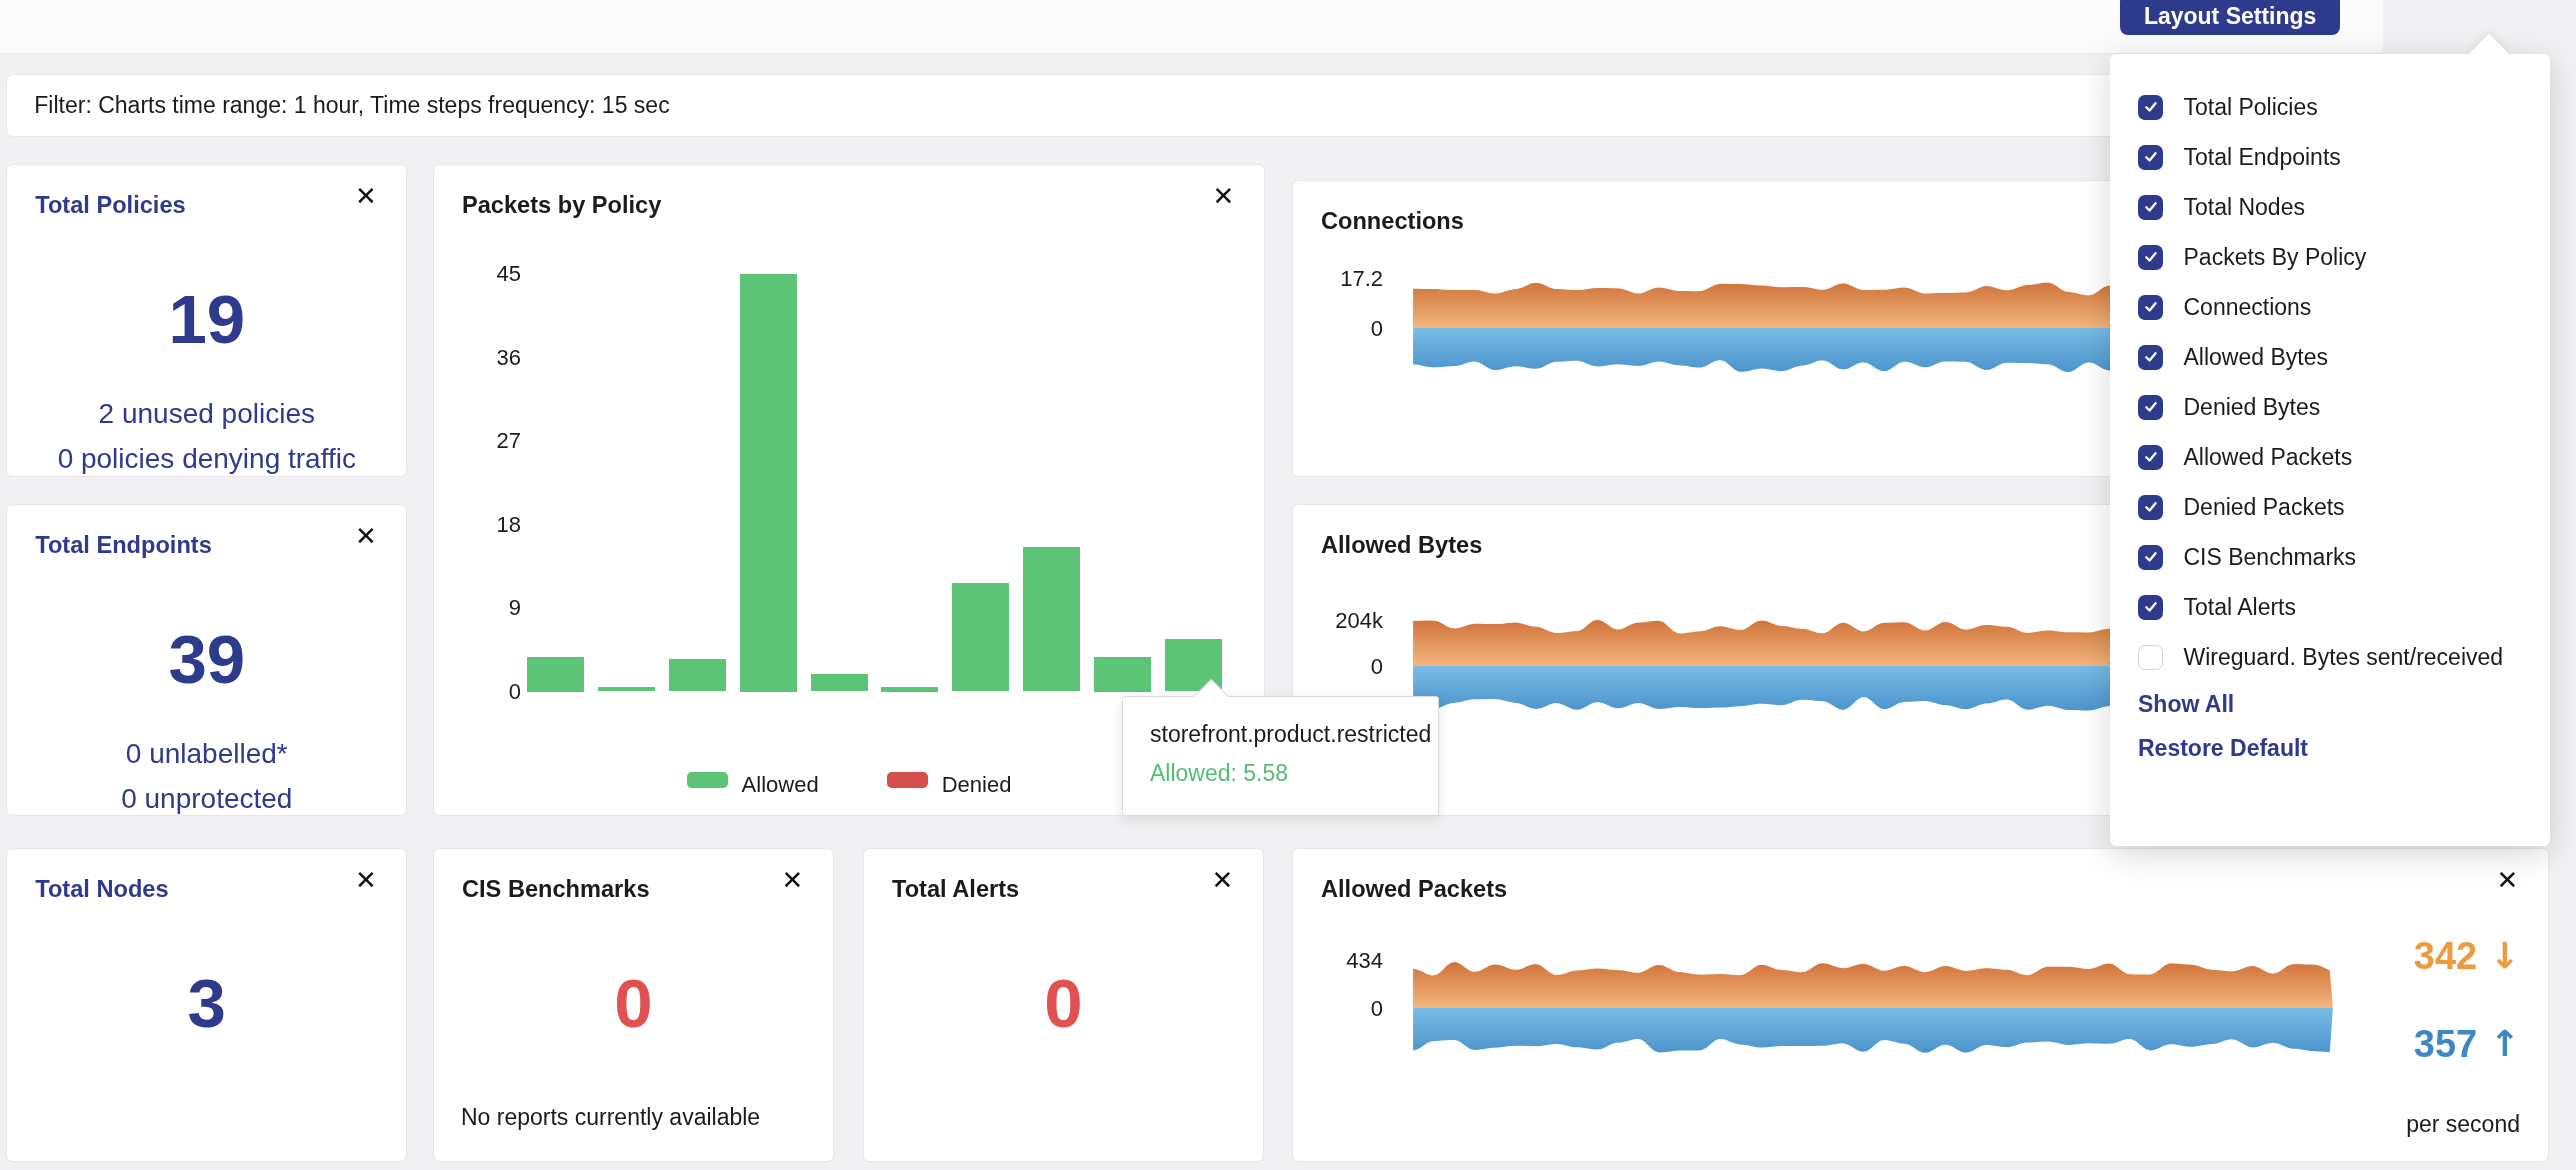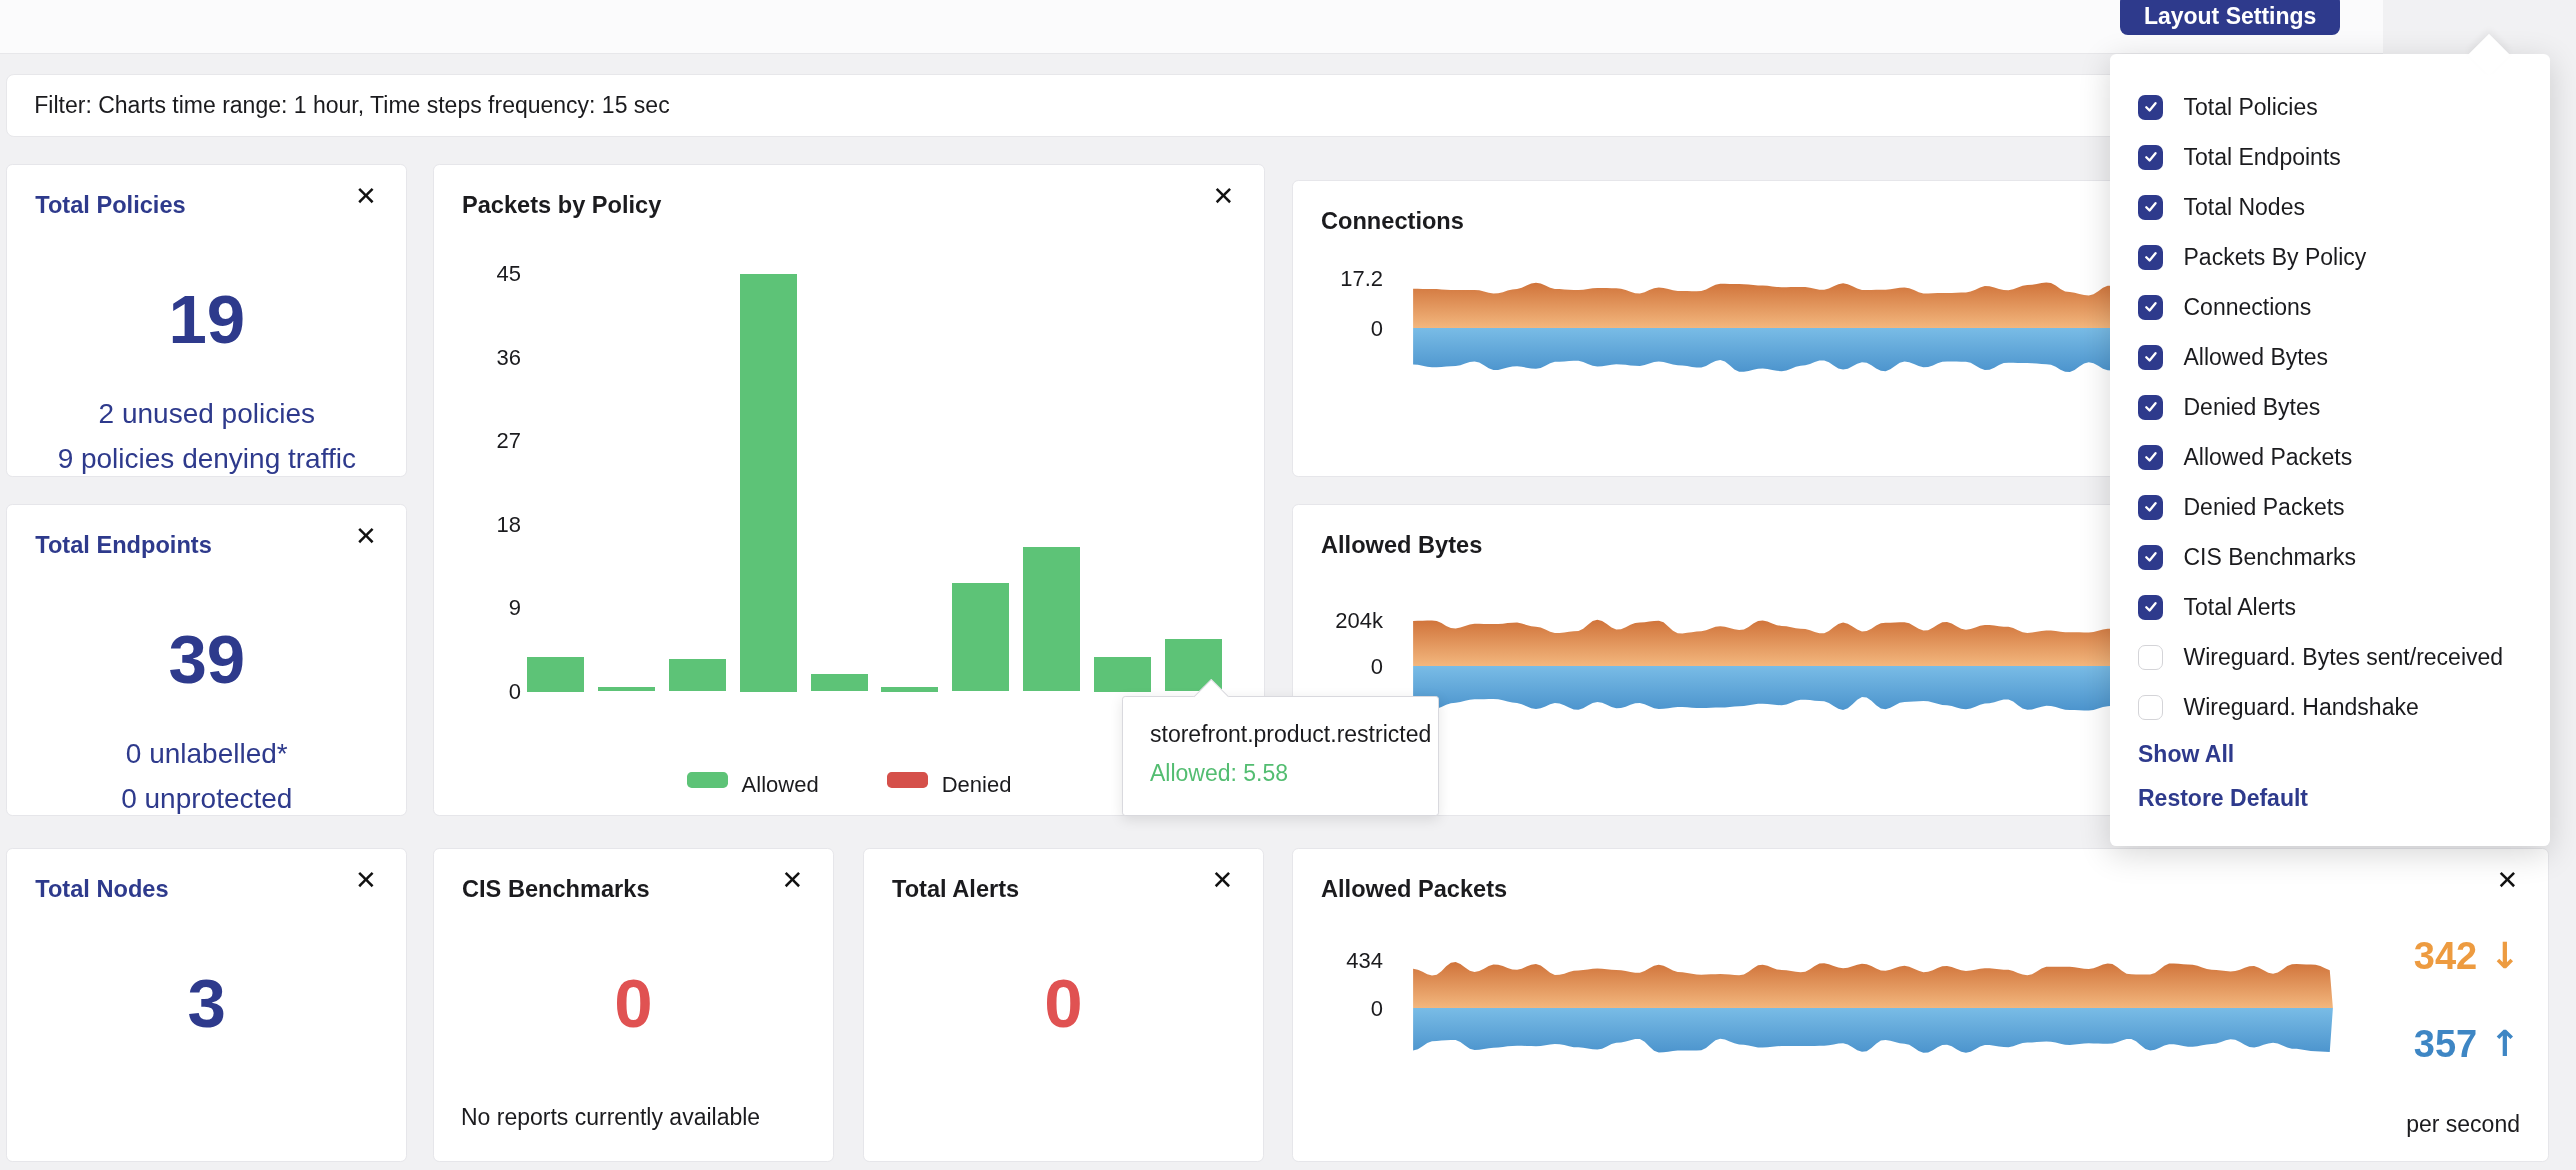--- a/index.html
+++ b/index.html
@@ -80,21 +80,21 @@
   <div class="filterbar">
     <span>Filter: Charts time range: 1 hour, Time steps frequency: 15 sec</span>
   </div>
 
   <div class="card c-policies">
     <div class="card-title navy">Total Policies</div>
     <button class="close">✕</button>
     <div class="stat-value navy">19</div>
     <div class="stat-subs">
       <div>2 unused policies</div>
-      <div>9 policies denying traffic</div>
+      <div>0 policies denying traffic</div>
     </div>
   </div>
 
   <div class="card c-packets">
     <div class="card-title">Packets by Policy</div>
     <button class="close">✕</button>
     <div style="position:absolute;left:0;top:0;width:100%;height:100%;">
         <div class="ytick" style="top: 513px;">0</div>
         <div class="ytick" style="top: 429px;">9</div>
         <div class="ytick" style="top: 346px;">18</div>
@@ -319,23 +319,19 @@
             <svg width="15.8" height="15.8" viewBox="0 0 24 24">
               <path d="M5 12.5l5 5 9-11" stroke="#fff" stroke-width="3.6" fill="none" stroke-linecap="round" stroke-linejoin="round"></path>
             </svg>
           </span>
           <span class="menu-label">Total Alerts</span>
         </div>
         <div class="menu-row">
           <span class="cb off"></span>
           <span class="menu-label">Wireguard. Bytes sent/received</span>
         </div>
-        <div class="menu-row">
-          <span class="cb off"></span>
-          <span class="menu-label">Wireguard. Handshake</span>
-        </div>
       </div>
     <div class="menu-link">Show All</div>
     <div class="menu-link">Restore Default</div>
   </div>
 
 </div>
 
 
 </body></html>

